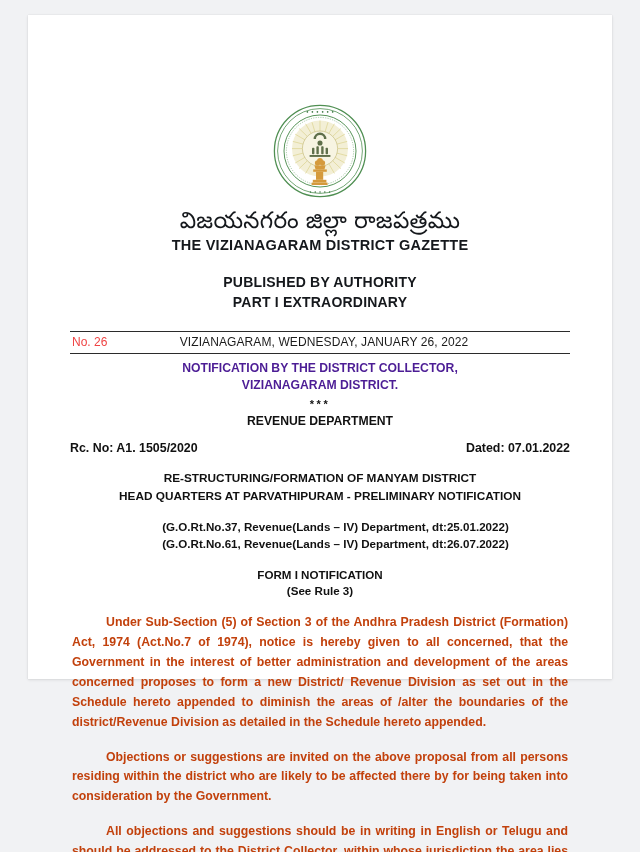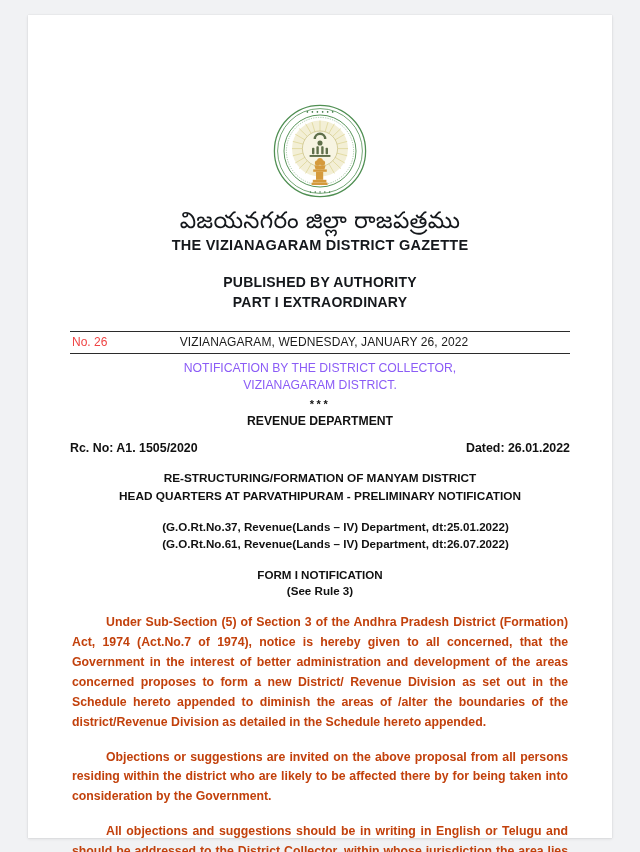--- a/index.html
+++ b/index.html
@@ -13,21 +13,21 @@
     background: #f1f2f4;
     font-family: "Liberation Sans", sans-serif;
     overflow: hidden;
   }
 
   .page-wrap {
     position: absolute;
     left: 28px;
     top: 15px;
     width: 584px;
-    height: 823px;
+    height: 664px;
     background: #ffffff;
     box-shadow: 0 1px 3px rgba(0,0,0,0.10), 0 0 1px rgba(0,0,0,0.12);
   }
 
   .page-inner {
     padding: 0 0 0 0;
   }
 
   
   .emblem-holder {
@@ -96,22 +96,22 @@
     font-size: 12px;
     color: #1b1b1b;
     letter-spacing: 0.1px;
     pointer-events: none;
   }
 
   
   .center-bold {
     text-align: center;
     font-size: 12.2px;
-    font-weight: normal;
-    color: #8b5cf6;
+    font-weight: bold;
+    color: #4c1d95;
     line-height: 1.42;
   }
   .notify-head {
     margin-top: 6px;
     padding: 0 42px;
   }
   .stars {
     text-align: center;
     font-size: 11px;
     font-weight: bold;
@@ -288,21 +288,21 @@
 
     <div class="notify-head">
       <div class="center-bold">NOTIFICATION BY THE DISTRICT COLLECTOR,</div>
       <div class="center-bold">VIZIANAGARAM DISTRICT.</div>
     </div>
     <div class="stars">***</div>
     <div class="dept-line">REVENUE DEPARTMENT</div>
 
     <div class="rc-row">
       <div>Rc. No: A1. 1505/2020</div>
-      <div>Dated: 26.01.2022</div>
+      <div>Dated: 07.01.2022</div>
     </div>
 
     <div class="subject-block">
       <div class="subject-line">RE-STRUCTURING/FORMATION OF MANYAM DISTRICT</div>
       <div class="subject-line">HEAD QUARTERS AT PARVATHIPURAM - PRELIMINARY NOTIFICATION</div>
     </div>
 
     <div class="go-block">
       <div class="go-line">(G.O.Rt.No.37, Revenue(Lands – IV) Department, dt:25.01.2022)</div>
       <div class="go-line">(G.O.Rt.No.61, Revenue(Lands – IV) Department, dt:26.07.2022)</div>

